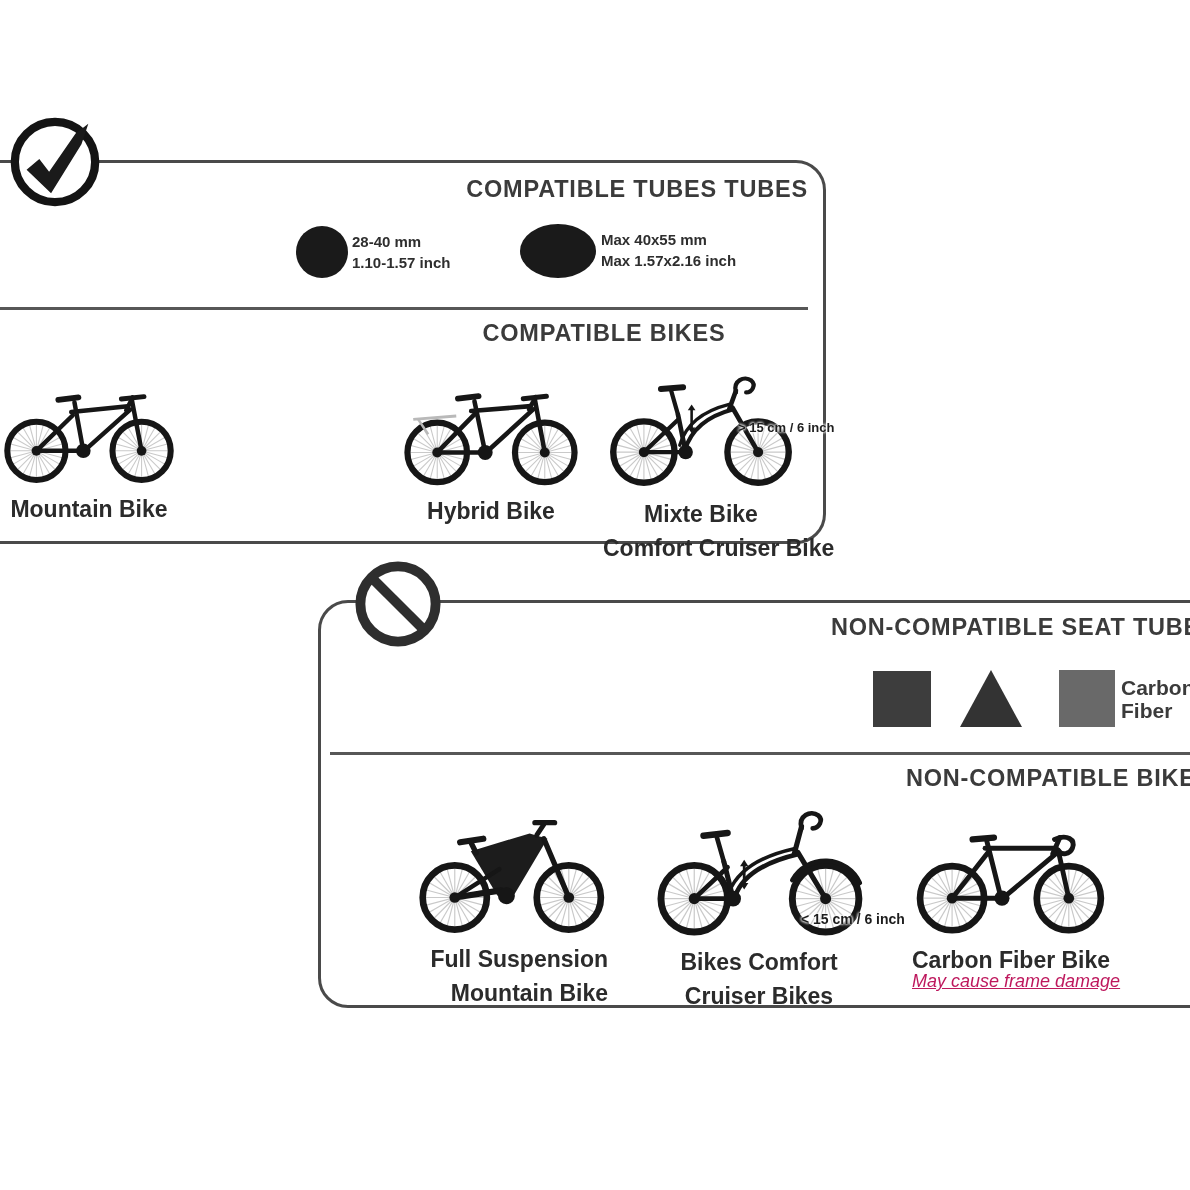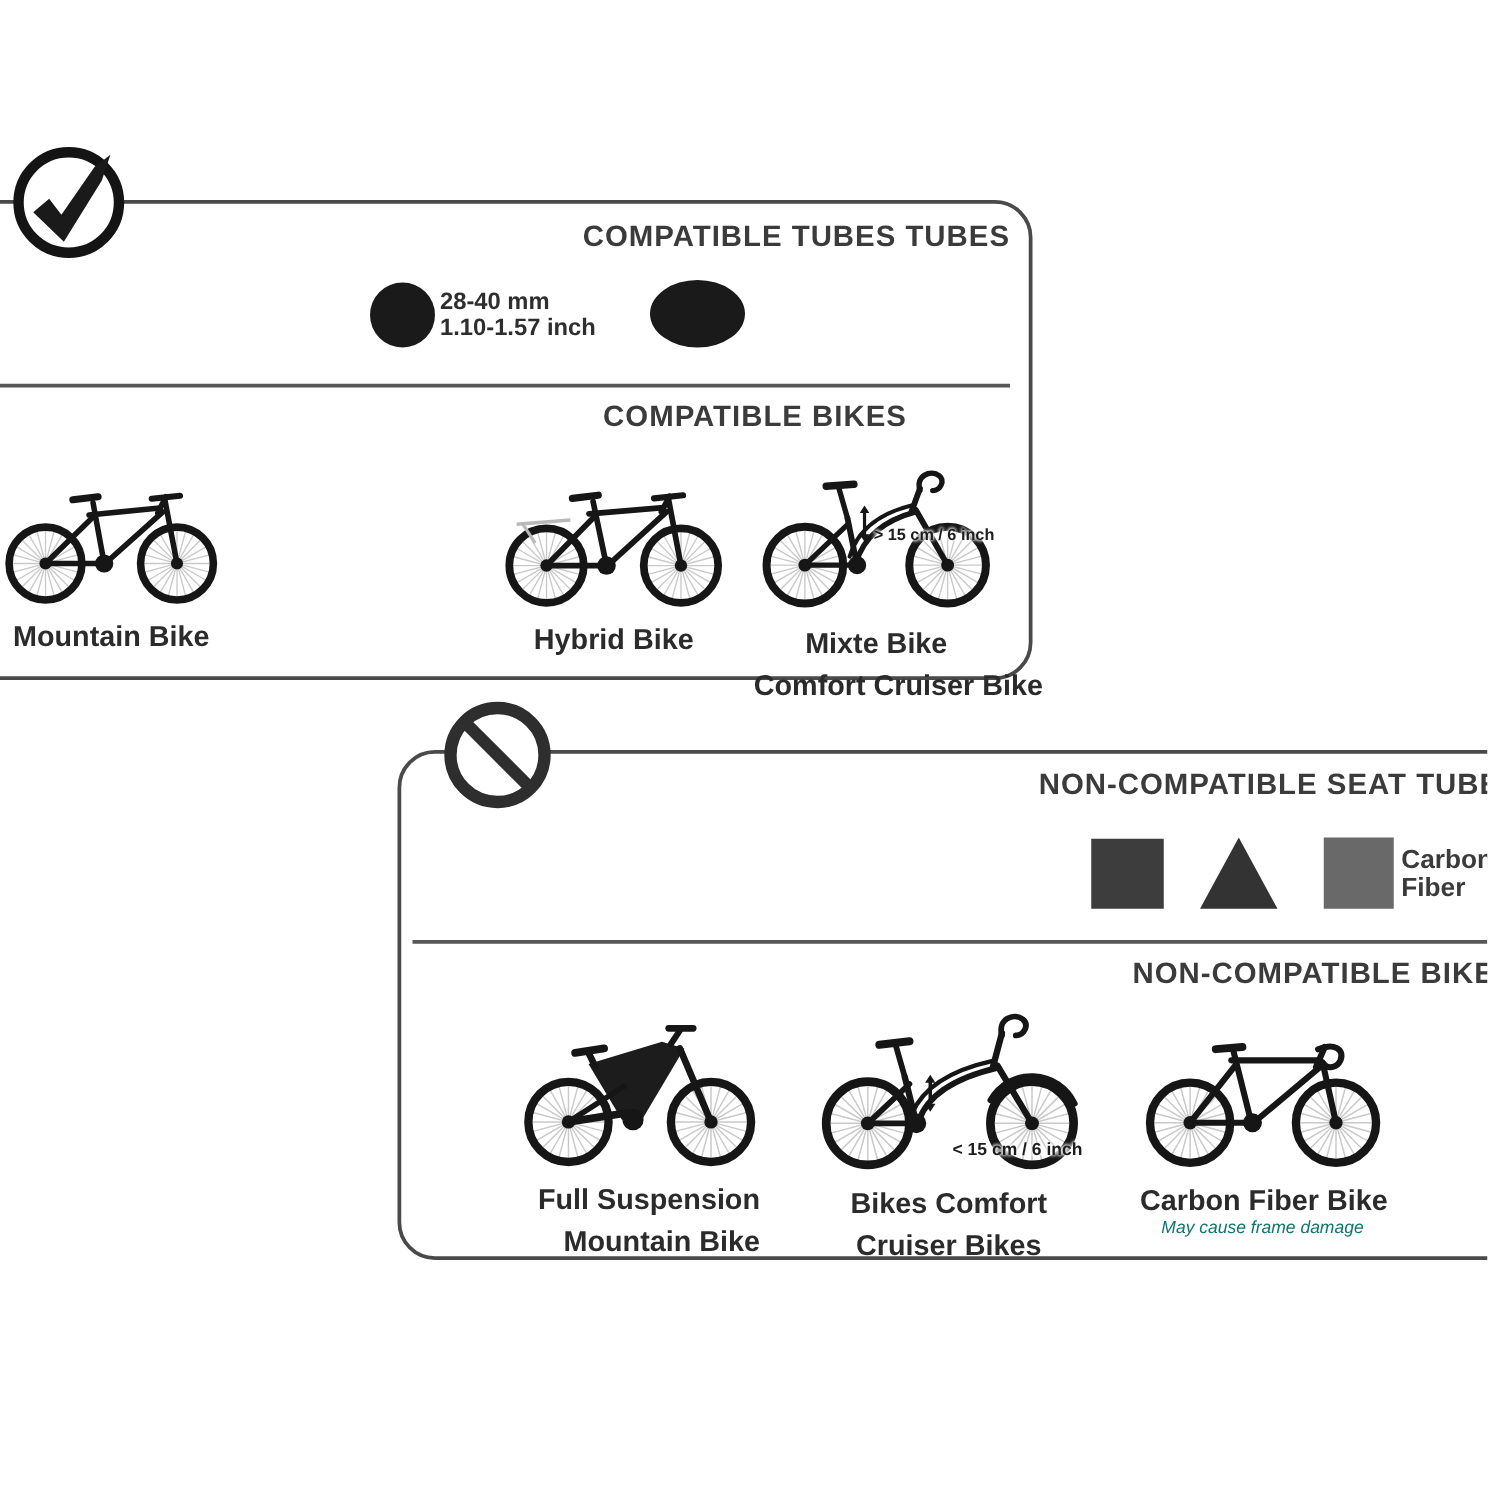--- a/index.html
+++ b/index.html
@@ -20,44 +20,44 @@
   .prohibit-icon{left:351px;top:557px;width:94px;height:94px;}
   
   .hdr{position:absolute;font-weight:bold;color:#3b3b3b;font-size:23.5px;letter-spacing:0.8px;white-space:nowrap;}
   .hdr-cst{left:300px;top:176px;width:508px;text-align:right;}
   .hdr-cb{left:400px;top:320px;width:408px;text-align:center;}
   .hdr-ncst{left:831px;top:614px;}
   .hdr-ncb{left:906px;top:765px;}
   
   .tube-round{position:absolute;left:296px;top:226px;width:52px;height:52px;border-radius:50%;background:#1a1a1a;}
   .tube-oval{position:absolute;left:520px;top:224px;width:76px;height:54px;border-radius:50%;background:#1a1a1a;}
-  .tube-text{position:absolute;font-weight:bold;color:#2e2e2e;font-size:19px;line-height:21px;white-space:nowrap;}
+  .tube-text{position:absolute;font-weight:bold;color:#2e2e2e;font-size:15px;line-height:21px;white-space:nowrap;}
   .tt1{left:352px;top:231px;}
   .tt2{left:601px;top:229px;}
   
   .shape-square-dark{position:absolute;left:873px;top:671px;width:58px;height:56px;background:#3d3d3d;}
   .shape-triangle{position:absolute;left:960px;top:670px;width:0;height:0;
     border-left:31px solid transparent;border-right:31px solid transparent;border-bottom:57px solid #333333;}
   .shape-square-gray{position:absolute;left:1059px;top:670px;width:56px;height:57px;background:#696969;}
   .carbon-label{position:absolute;left:1121px;top:676px;font-weight:bold;color:#3b3b3b;font-size:21px;line-height:23px;white-space:nowrap;}
   
   .bike{position:absolute;text-align:center;}
   .bike svg{display:block;width:100%;height:auto;}
   .bike-label{font-weight:bold;color:#2b2b2b;font-size:23px;line-height:19.5px;margin-top:15px;white-space:nowrap;}
-  .bike-note{font-style:italic;color:#0f766e;font-size:14px;line-height:20px;margin-top:1px;white-space:nowrap;}
+  .bike-note{font-style:italic;color:#be185d;font-size:18px;line-height:20px;margin-top:1px;white-space:nowrap;text-decoration:underline;}
   .bk-mountain{left:0px;top:378px;width:178px;}
   .bk-road{left:200px;top:378px;width:178px;}
   .bk-hybrid{left:400px;top:378px;width:182px;}
   .bk-mixte{left:603px;top:372px;width:196px;}
   .bk-fullsusp{left:412px;top:812px;width:196px;text-align:right;}
   .bk-cruiser{left:648px;top:808px;width:222px;}
   .bk-carbon{left:912px;top:818px;width:196px;}
   
   .annot{position:absolute;font-weight:bold;color:#1d1d1d;white-space:nowrap;
-    text-shadow:0 0 3px #fff,0 0 3px #fff,0 0 3px #fff;}
+    text-shadow:0 0 3px #fff,0 0 3px #fff,0 0 3px #fff;margin-left:39px;}
   .annot-mixte{left:699px;top:420px;font-size:13px;}
   .annot-cruiser{left:762px;top:911px;font-size:14px;}
 </style>
 </head>
 <body>
 
 <div class="canvas">
 
   <svg width="0" height="0" style="position:absolute">
     <defs>
@@ -92,20 +92,24 @@
 
   <div class="hdr hdr-cst">COMPATIBLE TUBES TUBES</div>
 
   <div class="tube-round"></div>
   <div class="tube-text tt1">
     <div>28-40 mm</div>
     <div>1.10-1.57 inch</div>
   </div>
 
   <div class="tube-oval"></div>
+  <div class="tube-text tt2">
+    <div>Max 40x55 mm</div>
+    <div>Max 1.57x2.16 inch</div>
+  </div>
 
   <div class="hdr hdr-cb">COMPATIBLE BIKES</div>
 
   <div class="bike bk-mountain">
     <svg viewBox="0 0 220 132">
       <use href="#wheel" transform="translate(45,90)"></use>
         <use href="#wheel" transform="translate(175,90)"></use>
       <g stroke="#161616" stroke-width="5.5" fill="none" stroke-linecap="round" stroke-linejoin="round">
         <path d="M103,90 L45,90 L90,46"></path>
           <path d="M88,42 L158,35"></path>

